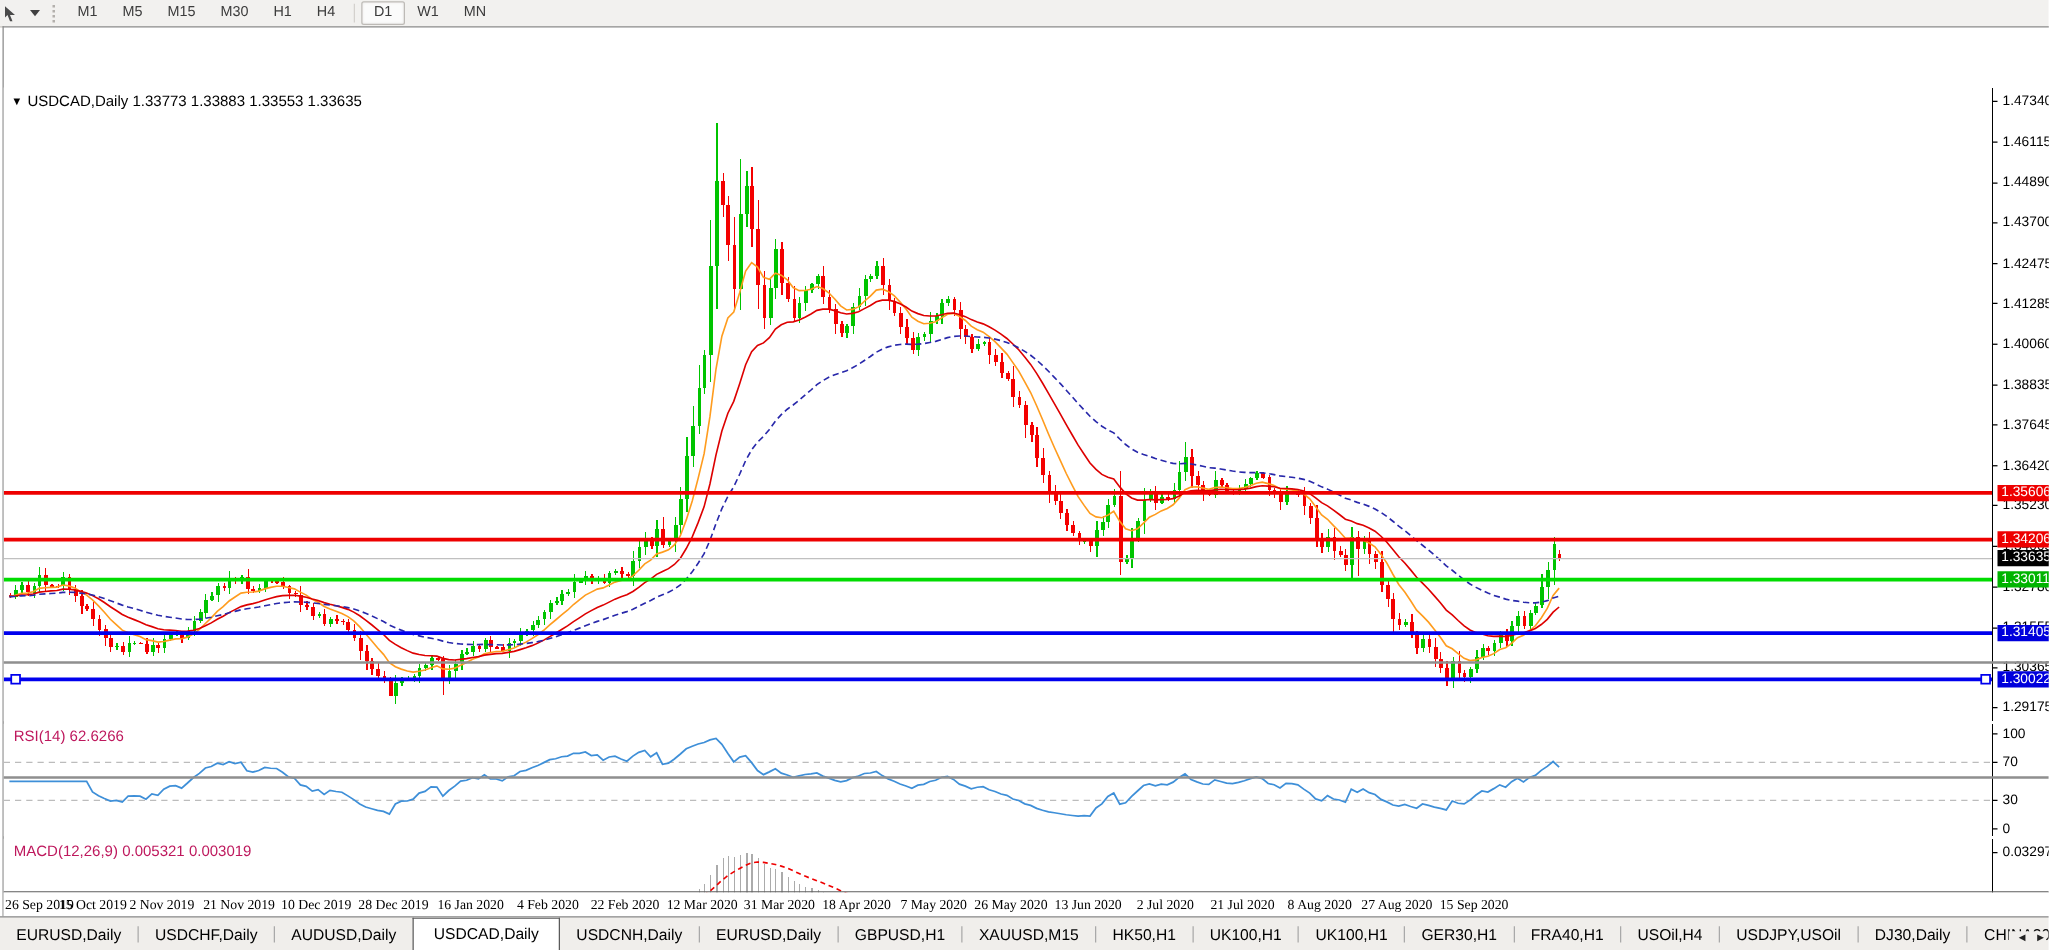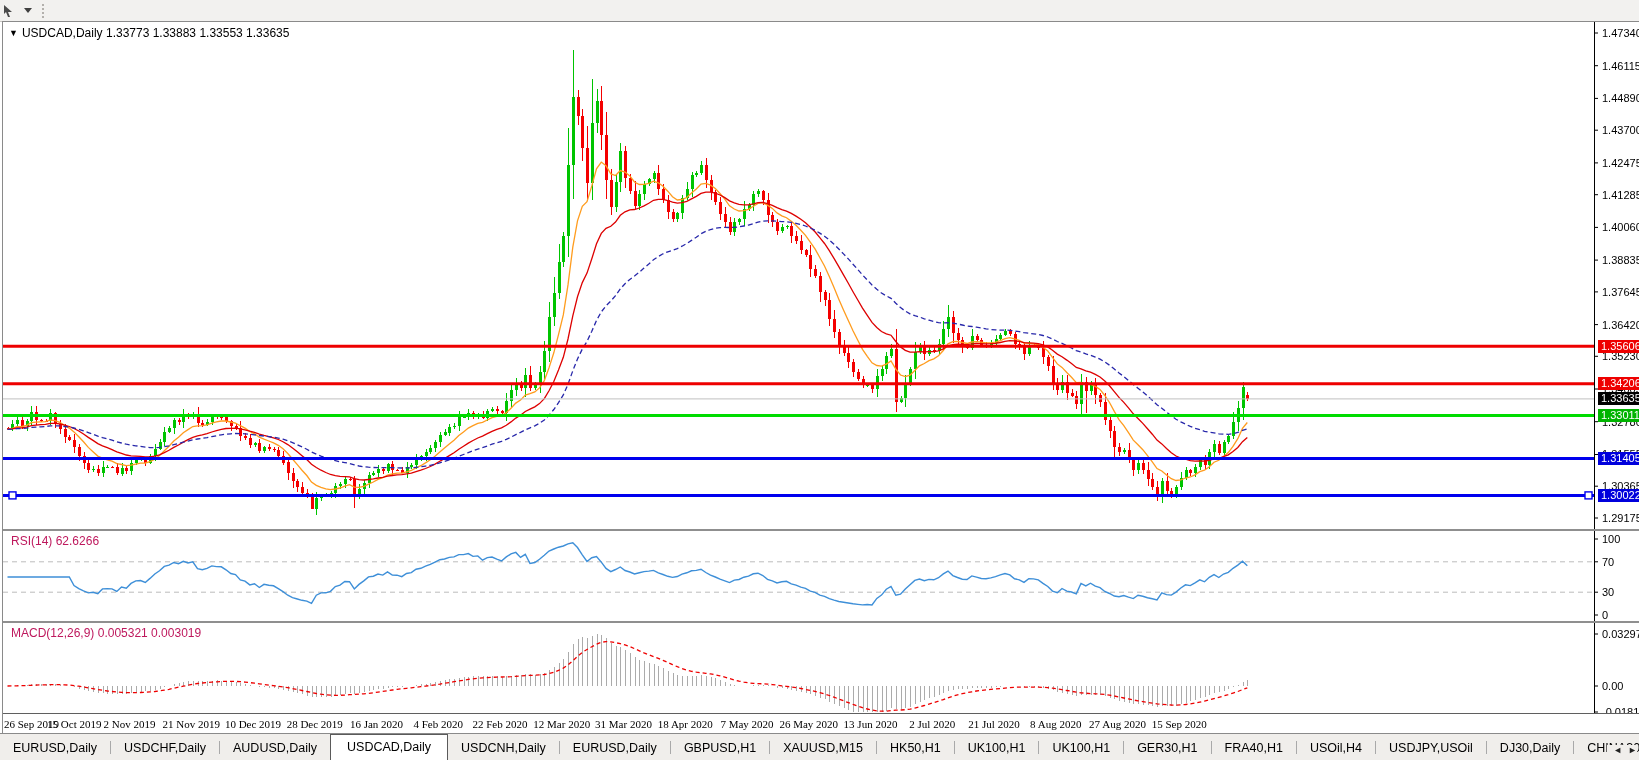--- a/index.html
+++ b/index.html
@@ -12,21 +12,21 @@
   .caret{width:0;height:0;border-left:4px solid transparent;border-right:4px solid transparent;
     border-top:5px solid #404040;margin:0 6px 0 8px;}
   .grip{height:14px;border-left:2px dotted #b3b0ac;margin:0 8px 0 4px;}
   .vsep{height:15px;border-left:1px solid #d4d1cd;margin:0 5px;}
   .tf-btn{font-size:11.5px;color:#3c3c3c;padding:2px 9px;border:1px solid transparent;border-radius:2px;
     cursor:default;line-height:13px;}
   .tf-btn.active{background:#fbfbfb;border:1px solid #bdbab6;box-shadow:inset 0 0 2px #e4e2df;}
   
   #stack{position:absolute;left:2px;top:21px;width:1637px;height:712px;border-top:1px solid #8a8a8a;
     border-left:1px solid #8a8a8a;background:#fff;}
-  .panel{position:absolute;left:0;width:1636px;background:#fff;}
+  .panel{position:absolute;left:0;width:1636px;background:#fff;margin-top:48px;}
   .panel svg{position:absolute;left:0;top:0;}
   .sep{position:absolute;left:0;width:1636px;height:2px;background:#8f8f8f;}
   .pane-label{position:absolute;left:8px;top:3px;font-size:12px;color:#be185d;white-space:pre;}
   #chart-title{position:absolute;left:6px;top:4px;font-size:12px;color:#000;white-space:pre;}
   #chart-title .dd{font-size:9px;position:relative;top:-1px;margin-right:4px;}
   .ax-label{position:absolute;left:1599px;font-size:11px;color:#000;white-space:nowrap;}
   .badge{position:absolute;left:1595px;width:40px;height:13px;font-size:11px;line-height:13px;
     color:#fff;padding-left:3px;white-space:nowrap;}
   .date-label{position:absolute;top:4px;font-size:11px;color:#000;white-space:nowrap;transform:translateX(-50%);}
   #date-axis{position:absolute;left:0;top:692px;width:1636px;height:20px;background:#fff;font-family:Liberation Serif, serif;}
@@ -46,20 +46,32 @@
 <div id="app">
 
   <div id="toolbar">
     <span class="tool-icon">
       <svg width="14" height="14" viewBox="0 0 14 14">
         <polygon points="2,1 10,8 6,8 8,13 6,13 4,8 2,10" fill="#4a4a4a"></polygon>
       </svg>
     </span>
     <span class="caret"></span>
     <span class="grip"></span>
+    <div id="tf-buttons" style="display:flex;align-items:center;">
+        <span class="tf-btn">M1</span>
+        <span class="tf-btn">M5</span>
+        <span class="tf-btn">M15</span>
+        <span class="tf-btn">M30</span>
+        <span class="tf-btn">H1</span>
+        <span class="tf-btn">H4</span>
+        <span class="vsep"></span>
+        <span class="tf-btn active">D1</span>
+        <span class="tf-btn">W1</span>
+        <span class="tf-btn">MN</span>
+      </div>
   </div>
 
   <div id="stack">
 
     <div class="panel" id="main-panel" style="top:0;height:507px;">
       <svg id="main-svg" width="1636" height="507">
           <g shape-rendering="crispEdges">
             <line x1="5.5" y1="404.6" x2="5.5" y2="408.1" stroke="#f40000" stroke-width="1"></line>
             <rect x="4.0" y="405.7" width="3" height="1.6" fill="#f40000"></rect>
             <line x1="9.5" y1="398.0" x2="9.5" y2="408.8" stroke="#00c400" stroke-width="1"></line>

